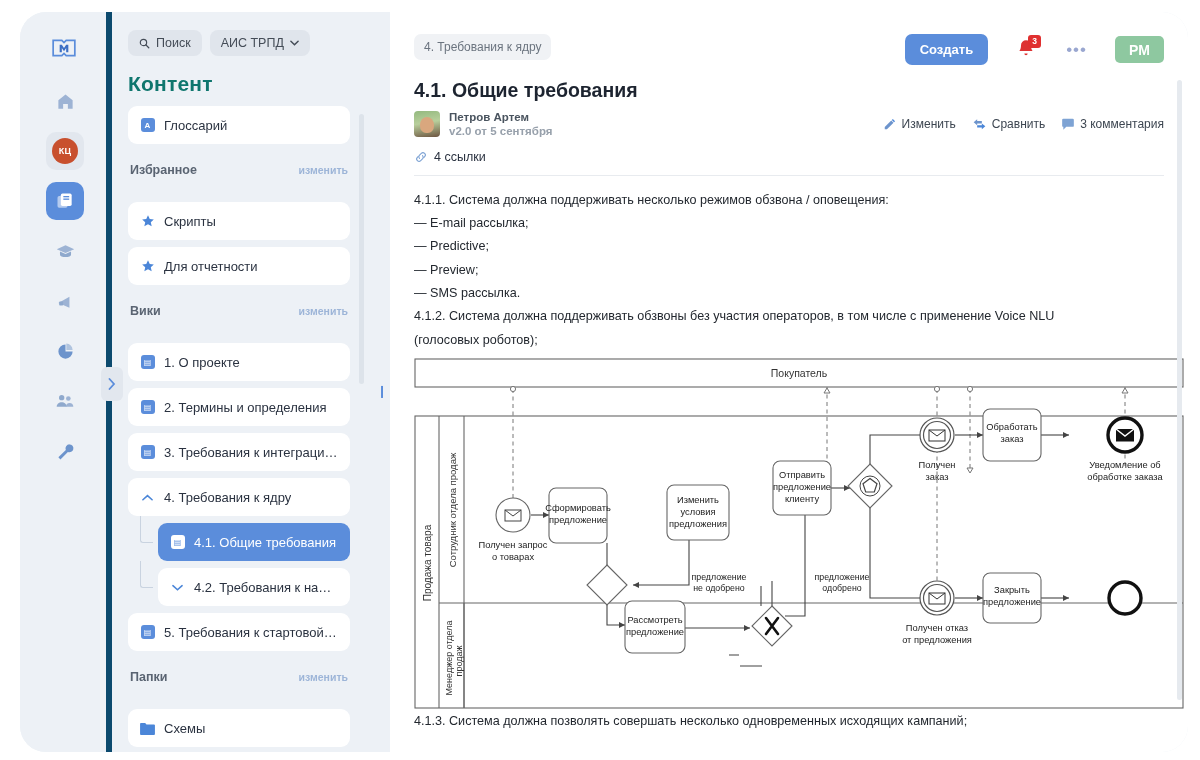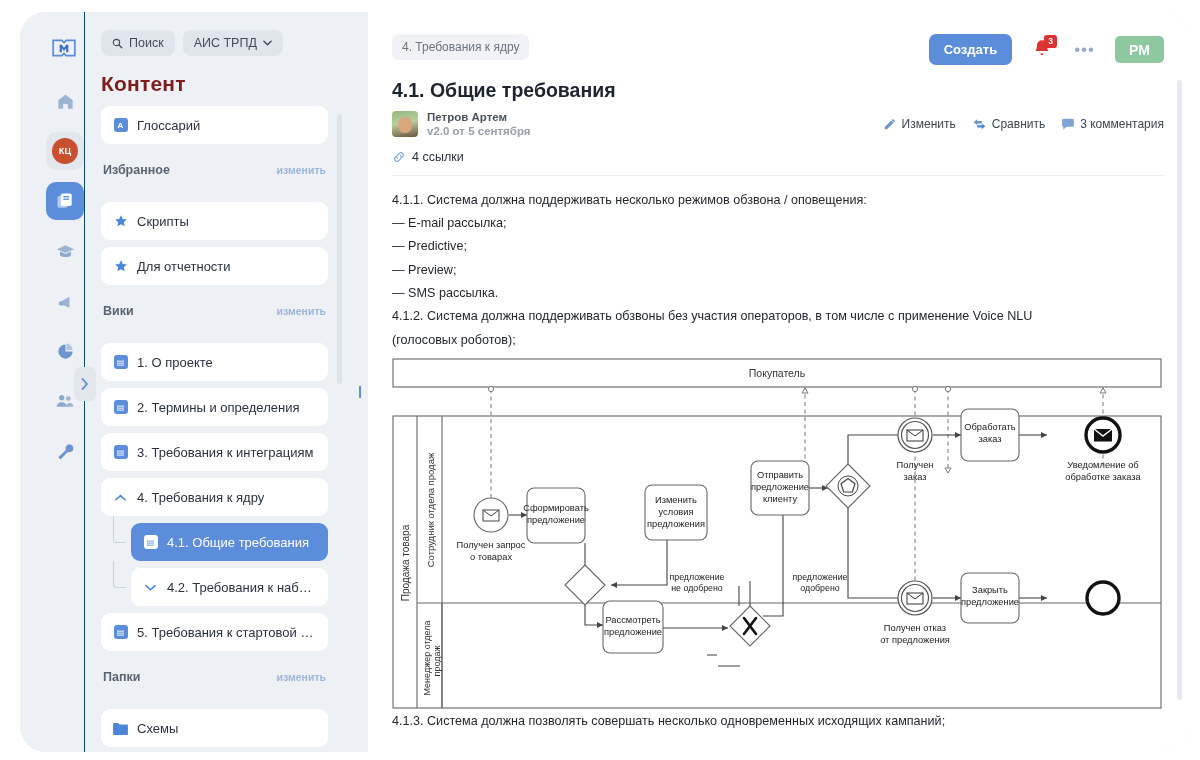--- a/index.html
+++ b/index.html
@@ -40,31 +40,31 @@
     font-size: 9px; font-weight: bold;
     display: flex; align-items: center; justify-content: center;
     letter-spacing: .3px;
   }
 
   
   .left-panel {
     width: 266px; flex: 0 0 266px;
     background: #edf1f6;
     position: relative;
-    border-left: 1px solid #0c4a6e;
-    display: flex; flex-direction: column;
+    border-left: 6px solid #0c4a6e;
+    display: flex; flex-direction: column; margin-left: 22px;
   }
   .lp-top { display: flex; gap: 8px; padding: 18px 16px 6px 16px; }
   .chip {
     background: #e0e5ec; border-radius: 8px;
     font-size: 12.5px; color: #444c57;
     padding: 6px 11px; display: flex; align-items: center; gap: 6px;
     cursor: pointer; white-space: nowrap;
   }
-  .lp-title { font-size: 21px; font-weight: bold; color: #7f1d1d; padding: 10px 16px 10px 16px; letter-spacing: .2px;}
+  .lp-title { font-size: 21px; font-weight: bold; color: #0f766e; padding: 10px 16px 10px 16px; letter-spacing: .2px;}
   .lp-scroll { flex: 1; overflow: hidden; padding: 0 22px 0 16px; position: relative;}
   .sec-head {
     display: flex; justify-content: space-between; align-items: baseline;
     font-size: 12.5px; color: #5a6472; font-weight: bold;
     padding: 12px 2px 25px 2px;
   }
   .sec-head .edit { color: #9db5d8; font-size: 10.5px; font-weight: bold; cursor: pointer;}
   .nav-item {
     background: #fff; border-radius: 9px;
     height: 38px; margin-bottom: 7px;
@@ -115,21 +115,21 @@
   
   .main {
     flex: 1; background: #fff; position: relative; overflow: hidden;
     display: flex; flex-direction: column;
   }
   .main-head { display: flex; align-items: flex-start; padding: 22px 24px 0 24px; }
   .breadcrumb {
     background: #f0f2f5; border-radius: 7px; padding: 6px 10px;
     font-size: 12px; color: #6b747f; cursor: pointer;
   }
-  .head-right { margin-left: auto; display: flex; align-items: center; gap: 20px; }
+  .head-right { margin-left: auto; display: flex; align-items: center; gap: 28px; }
   .btn-primary {
     background: #5b8ddb; color: #fff; border: none;
     border-radius: 7px; padding: 8px 15px; font-size: 13px;
     font-weight: bold; cursor: pointer;
     font-family: "Liberation Sans", sans-serif;
   }
   .bell-wrap { position: relative; width: 22px; height: 24px; cursor: pointer; }
   .badge {
     position: absolute; right: -3px; top: -3px;
     background: #e03030; color: #fff; font-size: 8.5px; font-weight: bold;

